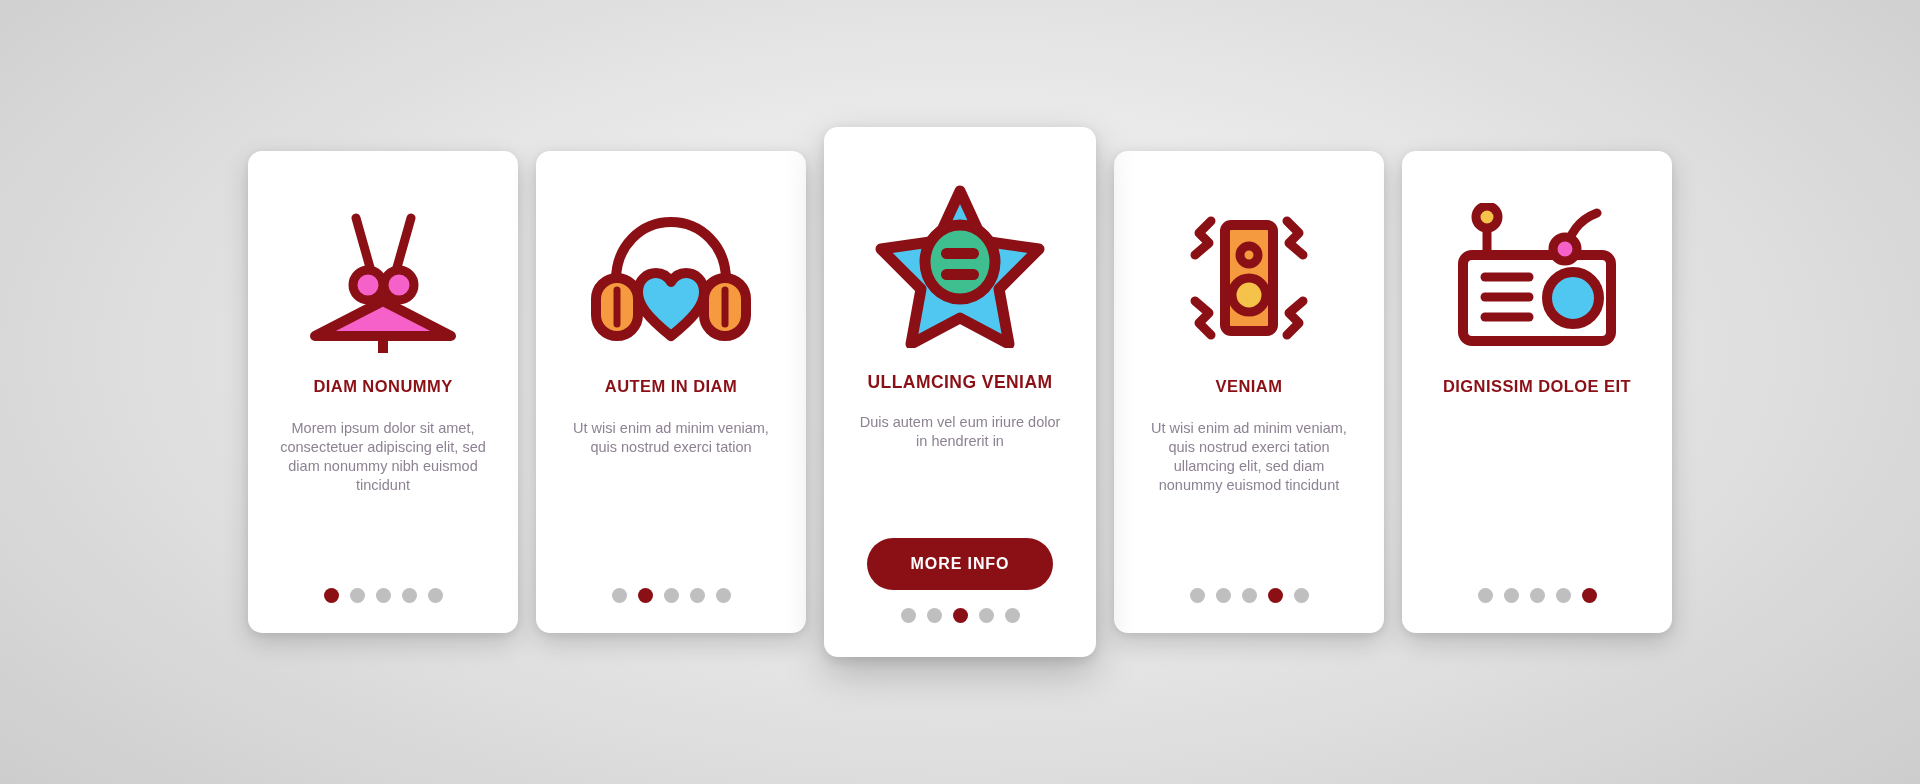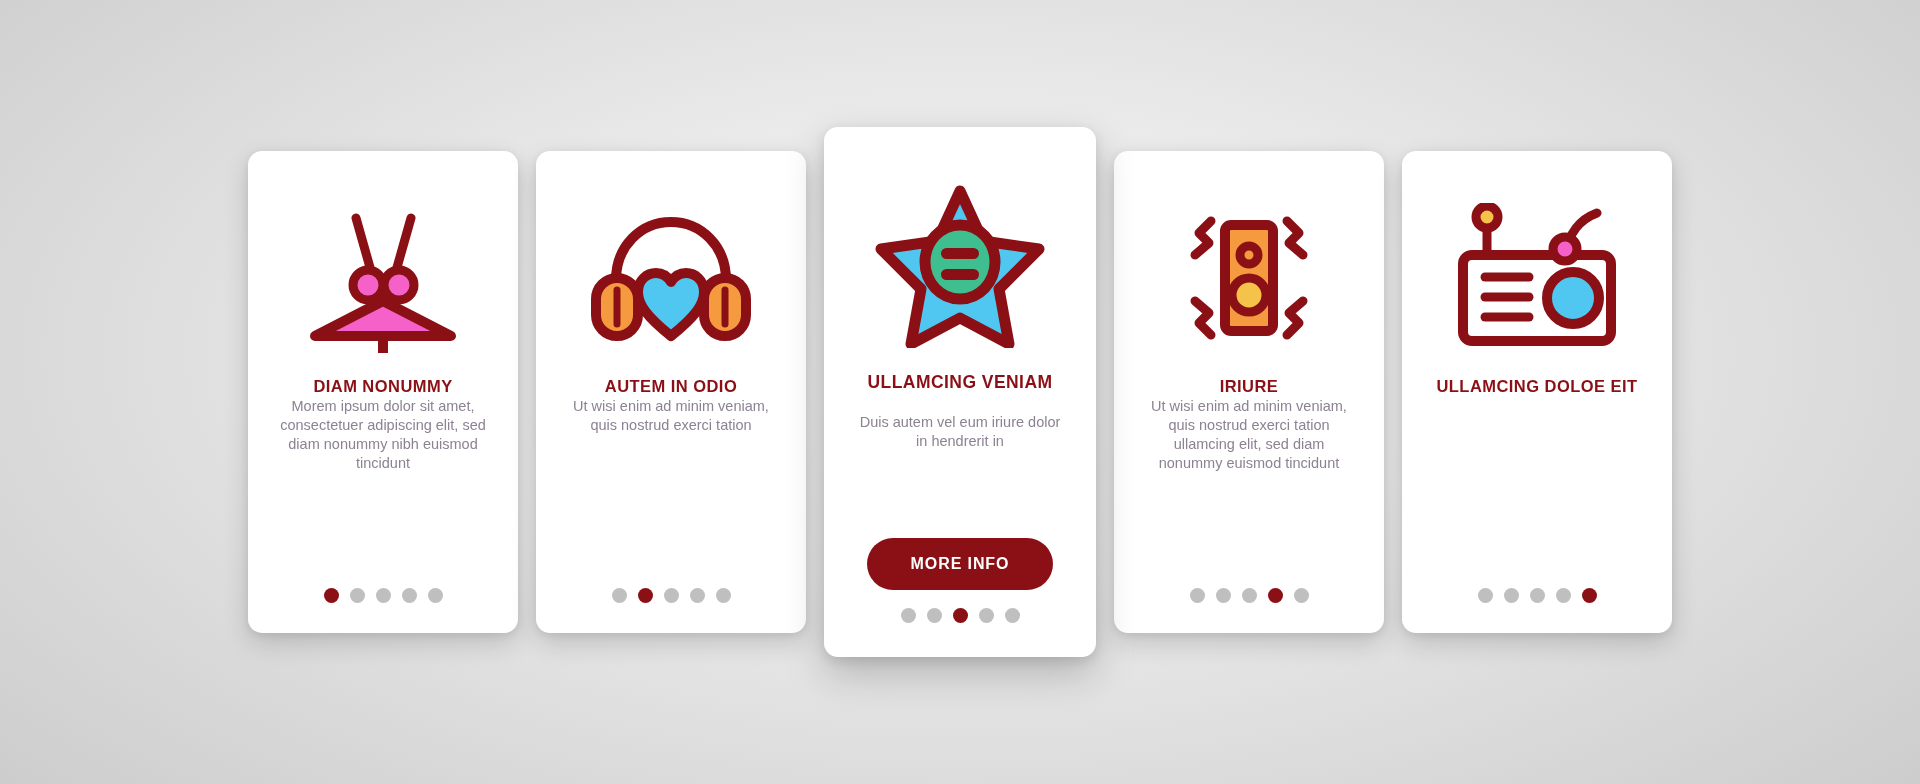--- a/index.html
+++ b/index.html
@@ -47,20 +47,21 @@
     margin-top:14px;
     font-size:16.5px;
     font-weight:bold;
     letter-spacing:.45px;
     text-align:left;
     line-height:1.2;
     color:#8B1016;
   }
   .card.featured .card-title{font-size:17.5px;}
   .card-body{
+    margin-top:22px;
     font-size:14.5px;
     line-height:1.32;
     text-align:center;
     color:#8d8293;
     max-width:215px;
   }
   .card.featured .card-body{max-width:215px;margin-top:20px;text-align:center;}
   .spacer{flex:1 1 auto;}
   .cta{
     margin-top:18px;
@@ -115,21 +116,21 @@
       <div class="icon-wrap">
         <svg width="170" height="140" viewBox="0 0 170 140" fill="none" xmlns="http://www.w3.org/2000/svg">
     <path d="M30 95 V72 C30 38 55 14 85 14 C115 14 140 38 140 72 V95" stroke="#8B1016" stroke-width="10" stroke-linecap="round" fill="none"></path>
     <rect x="10" y="70" width="42" height="58" rx="21" fill="#F59A3E" stroke="#8B1016" stroke-width="10"></rect>
     <rect x="118" y="70" width="42" height="58" rx="21" fill="#F59A3E" stroke="#8B1016" stroke-width="10"></rect>
     <line x1="31" y1="82" x2="31" y2="116" stroke="#8B1016" stroke-width="7" stroke-linecap="round"></line>
     <line x1="139" y1="82" x2="139" y2="116" stroke="#8B1016" stroke-width="7" stroke-linecap="round"></line>
     <path d="M85 128 C60 108 52 96 52 84 C52 72 61 65 70 65 C77 65 82 69 85 74 C88 69 93 65 100 65 C109 65 118 72 118 84 C118 96 110 108 85 128 Z" fill="#4FC7F0" stroke="#8B1016" stroke-width="10" stroke-linejoin="round"></path>
   </svg>
       </div>
-      <div class="card-title">AUTEM IN ODIO</div>
+      <div class="card-title">AUTEM IN DIAM</div>
       <div class="card-body">Ut wisi enim ad minim veniam, quis nostrud exerci tation</div>
       <div class="spacer"></div>
       <div class="dots">
         <div class="dot"></div>
         <div class="dot active"></div>
         <div class="dot"></div>
         <div class="dot"></div>
         <div class="dot"></div>
       </div>
     </div>
@@ -161,21 +162,21 @@
     <circle cx="90" cy="52" r="9" fill="#F59A3E" stroke="#8B1016" stroke-width="9"></circle>
     <circle cx="90" cy="92" r="17" fill="#F5C24A" stroke="#8B1016" stroke-width="9"></circle>
     <g stroke="#8B1016" stroke-width="9" stroke-linecap="round" stroke-linejoin="round" fill="none">
       <path d="M52 18 L40 30 L50 40 L36 52"></path>
       <path d="M128 18 L140 30 L130 40 L144 52"></path>
       <path d="M52 132 L40 120 L50 110 L36 98"></path>
       <path d="M128 132 L140 120 L130 110 L144 98"></path>
     </g>
   </svg>
       </div>
-      <div class="card-title">IRIURE</div>
+      <div class="card-title">VENIAM</div>
       <div class="card-body">Ut wisi enim ad minim veniam, quis nostrud exerci tation ullamcing elit, sed diam nonummy euismod tincidunt</div>
       <div class="spacer"></div>
       <div class="dots">
         <div class="dot"></div>
         <div class="dot"></div>
         <div class="dot"></div>
         <div class="dot active"></div>
         <div class="dot"></div>
       </div>
     </div>
@@ -188,21 +189,21 @@
       <line x1="38" y1="94" x2="82" y2="94"></line>
       <line x1="38" y1="114" x2="82" y2="114"></line>
     </g>
     <circle cx="126" cy="95" r="26" fill="#4FC7F0" stroke="#8B1016" stroke-width="10"></circle>
     <line x1="40" y1="52" x2="40" y2="22" stroke="#8B1016" stroke-width="9" stroke-linecap="round"></line>
     <circle cx="40" cy="14" r="11" fill="#F5C24A" stroke="#8B1016" stroke-width="9"></circle>
     <path d="M120 52 C120 30 134 16 150 10" stroke="#8B1016" stroke-width="9" stroke-linecap="round" fill="none"></path>
     <circle cx="118" cy="46" r="12" fill="#F561C8" stroke="#8B1016" stroke-width="9"></circle>
   </svg>
       </div>
-      <div class="card-title">ULLAMCING DOLOE EIT</div>
+      <div class="card-title">DIGNISSIM DOLOE EIT</div>
       <div class="spacer"></div>
       <div class="dots">
         <div class="dot"></div>
         <div class="dot"></div>
         <div class="dot"></div>
         <div class="dot"></div>
         <div class="dot active"></div>
       </div>
     </div>
   </div>

